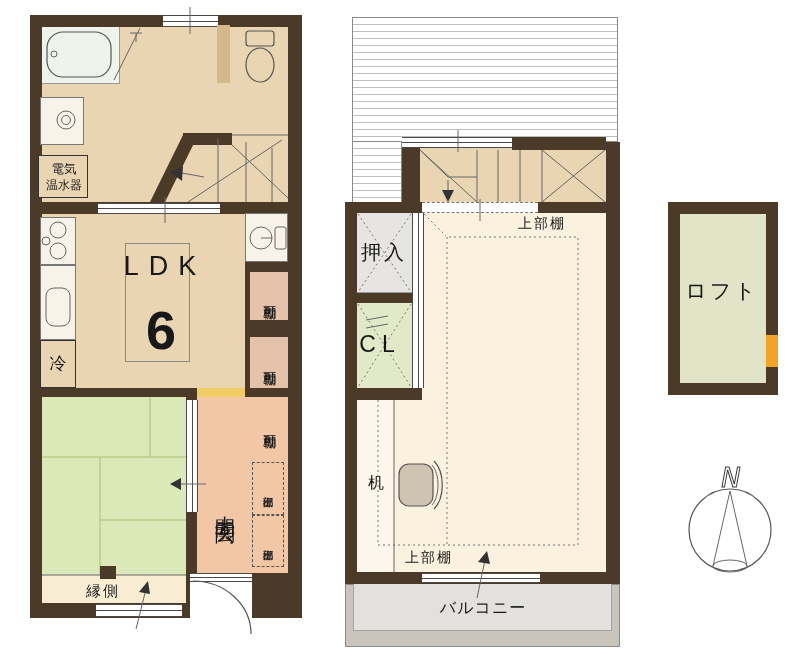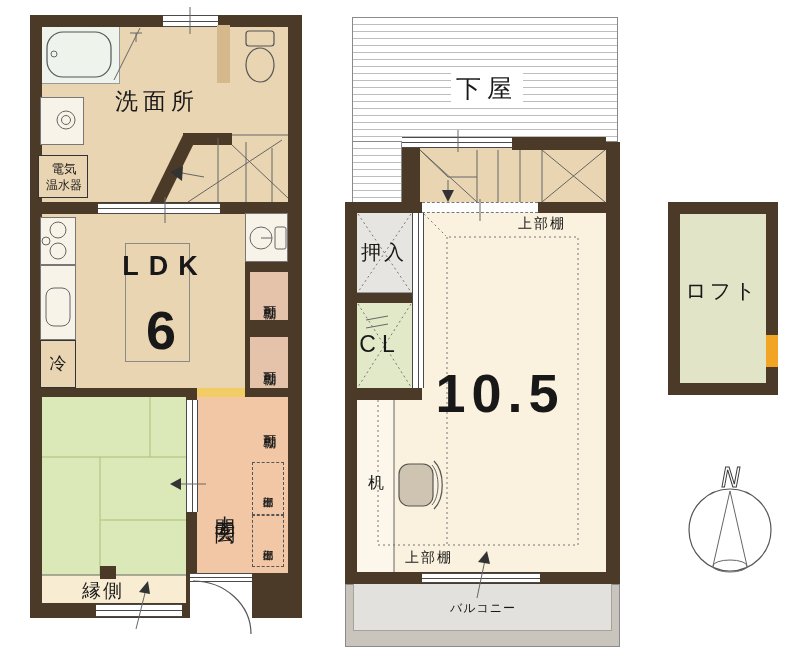--- a/index.html
+++ b/index.html
@@ -203,37 +203,34 @@
 
     <g>
       <circle cx="730" cy="530" r="41" class="ln" stroke="#4a4a4a"></circle>
       <line x1="730" y1="491" x2="713" y2="566" class="thin"></line>
       <line x1="730" y1="491" x2="747" y2="566" class="thin"></line>
       <ellipse cx="730" cy="566" rx="17" ry="6" class="thin"></ellipse>
       <text x="731" y="487" text-anchor="middle" font-size="26" font-style="italic" font-family="DejaVu Sans, sans-serif" fill="#ffffff" stroke="#3a3a3a" stroke-width="1">N</text>
     </g>
   </svg>
 
-  <div class="lbl" style="left:157px;top:101px;font-size:23px;letter-spacing:5px">洗面所</div>
   <div class="lbl" style="left:64px;top:170px;font-size:12.5px">電気</div>
   <div class="lbl" style="left:64px;top:185px;font-size:12px">温水器</div>
-  <div class="lbl" style="left:165px;top:267px;font-size:27px;font-weight:700;letter-spacing:10px">LDK</div>
+  <div class="lbl" style="left:165px;top:267px;font-size:27px;font-weight:400;letter-spacing:10px">LDK</div>
   <div class="lbl" style="left:161px;top:331px;font-size:54px;font-weight:600">6</div>
   <div class="lbl" style="left:58px;top:364px;font-size:17px">冷</div>
   <div class="lbl v" style="left:269px;top:296px;font-size:13px">可動棚</div>
   <div class="lbl v" style="left:269px;top:362px;font-size:13px">可動棚</div>
   <div class="lbl v" style="left:269px;top:425px;font-size:13px">可動棚</div>
   <div class="lbl v" style="left:225px;top:506px;font-size:20px;letter-spacing:3px">土間玄関</div>
   <div class="lbl v" style="left:268px;top:488px;font-size:10.5px">上部棚</div>
   <div class="lbl v" style="left:268px;top:541px;font-size:10.5px">上部棚</div>
-  <div class="lbl" style="left:103px;top:591px;font-size:19px;letter-spacing:2px">縁側</div>
-
-  <div class="lbl onwhite" style="left:487px;top:89px;font-size:25px;letter-spacing:6px">下屋</div>
+  <div class="lbl" style="left:103px;top:591px;font-size:15px;letter-spacing:2px">縁側</div>
+
   <div class="lbl" style="left:542px;top:224px;font-size:14px;letter-spacing:2px">上部棚</div>
   <div class="lbl" style="left:384px;top:252px;font-size:20px;letter-spacing:3px">押入</div>
   <div class="lbl" style="left:380px;top:344px;font-size:23px;letter-spacing:6px">CL</div>
-  <div class="lbl" style="left:500px;top:394px;font-size:54px;font-weight:600;letter-spacing:6px">10.5</div>
   <div class="lbl" style="left:376px;top:483px;font-size:16px">机</div>
   <div class="lbl" style="left:429px;top:558px;font-size:14px;letter-spacing:2px">上部棚</div>
-  <div class="lbl" style="left:483px;top:608px;font-size:12px;letter-spacing:1px">バルコニー</div>
+  <div class="lbl" style="left:483px;top:608px;font-size:16px;letter-spacing:1px">バルコニー</div>
 
   <div class="lbl" style="left:722px;top:291px;font-size:21px;letter-spacing:3px">ロフト</div>
 </div>
 
 </body></html>

